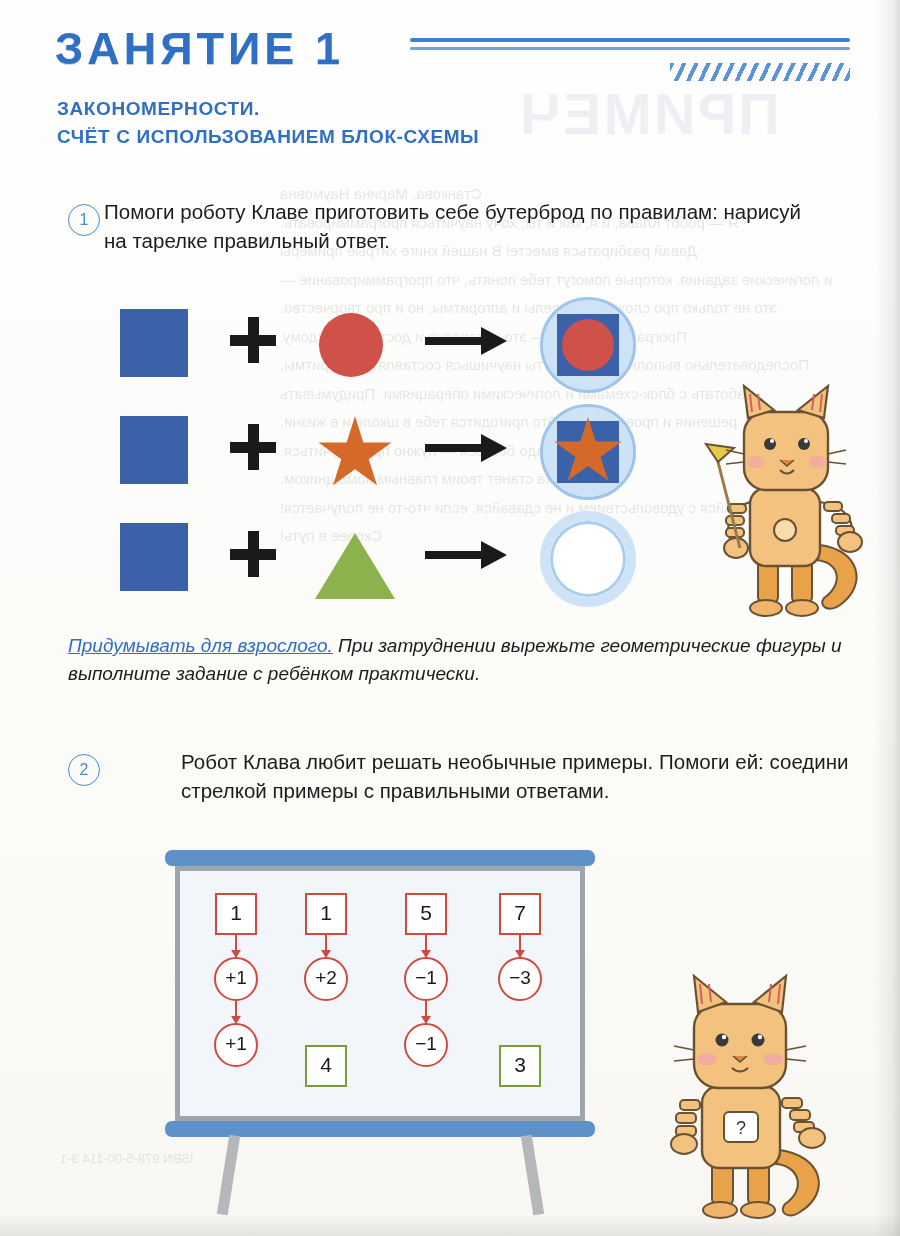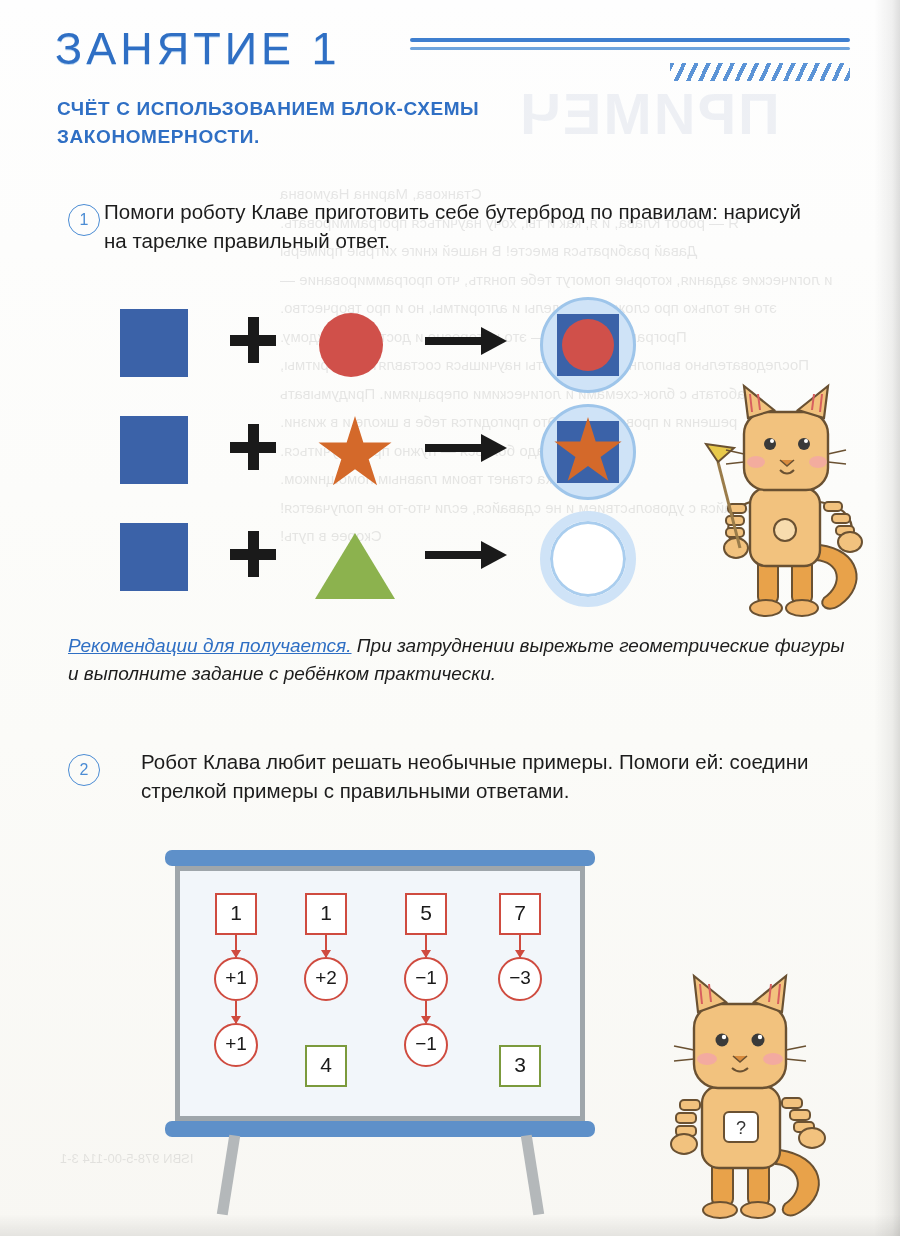--- a/index.html
+++ b/index.html
@@ -68,21 +68,21 @@
   
   .header {
     position: absolute;
     top: 18px;
     left: 55px;
     width: 800px;
     height: 60px;
   }
   .lesson-title {
     font-size: 45px;
-    font-weight: normal;
+    font-weight: bold;
     color: #2f6fc4;
     letter-spacing: 4px;
     text-transform: uppercase;
     line-height: 1;
     position: absolute;
     top: 8px;
     left: 0;
     text-shadow: 0 1px 0 #bcd6f0;
   }
   .header-rules {
@@ -142,21 +142,21 @@
     line-height: 1.4;
     color: #1c1c1c;
   }
 
   #task1 { top: 198px; left: 68px; width: 790px; }
   #task1 .task-num { left: 0; top: 6px; }
   #task1 .task-text { margin-left: 36px; width: 710px; }
 
   #task2 { top: 748px; left: 68px; width: 790px; }
   #task2 .task-num { left: 0; top: 6px; }
-  #task2 .task-text { margin-left: 73px; width: 710px; }
+  #task2 .task-text { margin-left: 113px; width: 710px; }
 
   
   .eq-area {
     position: absolute;
     top: 295px;
     left: 120px;
     width: 620px;
   }
   .eq-row {
     position: relative;
@@ -405,22 +405,22 @@
   <div class="header">
     <div class="lesson-title">Занятие 1</div>
     <div class="header-rules">
       <div class="rule"></div>
       <div class="rule thin"></div>
       <div class="hatch"></div>
     </div>
   </div>
 
   <div class="subtitle">
+    <div>Закономерности.</div>
     <div>Счёт с использованием блок-схемы</div>
-    <div>Закономерности.</div>
   </div>
 
   <div class="task" id="task1">
     <div class="task-num">1</div>
     <div class="task-text">Помоги роботу Клаве приготовить себе бутерброд по правилам: нарисуй на тарелке правильный ответ.</div>
   </div>
 
   <div class="eq-area">
 
     <div class="eq-row">
@@ -518,21 +518,21 @@
       <g stroke="#6a5132" stroke-width="1.6">
         <line x1="44" y1="84" x2="26" y2="80"></line>
         <line x1="44" y1="92" x2="26" y2="94"></line>
         <line x1="128" y1="84" x2="146" y2="80"></line>
         <line x1="128" y1="92" x2="146" y2="94"></line>
       </g>
     </svg>
   </div>
 
   <div class="recommend">
-    <span class="lead">Рекомендации для получается.</span><span> При затруднении вырежьте геометрические фигуры и выполните задание с ребёнком практически.</span>
+    <span class="lead">Придумывать для взрослого.</span><span> При затруднении вырежьте геометрические фигуры и выполните задание с ребёнком практически.</span>
   </div>
 
   <div class="task" id="task2">
     <div class="task-num">2</div>
     <div class="task-text">Робот Клава любит решать необычные примеры. Помоги ей: соедини стрелкой примеры с правильными ответами.</div>
   </div>
 
   <div class="board-wrap">
     <div class="board-top"></div>
     <div class="board">

